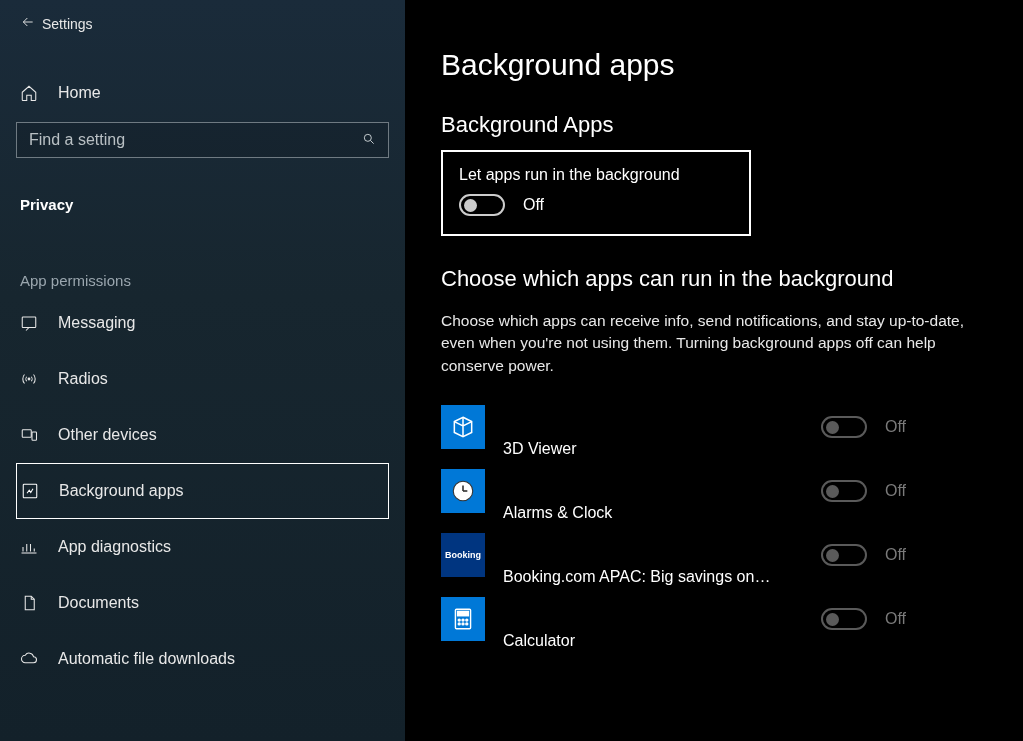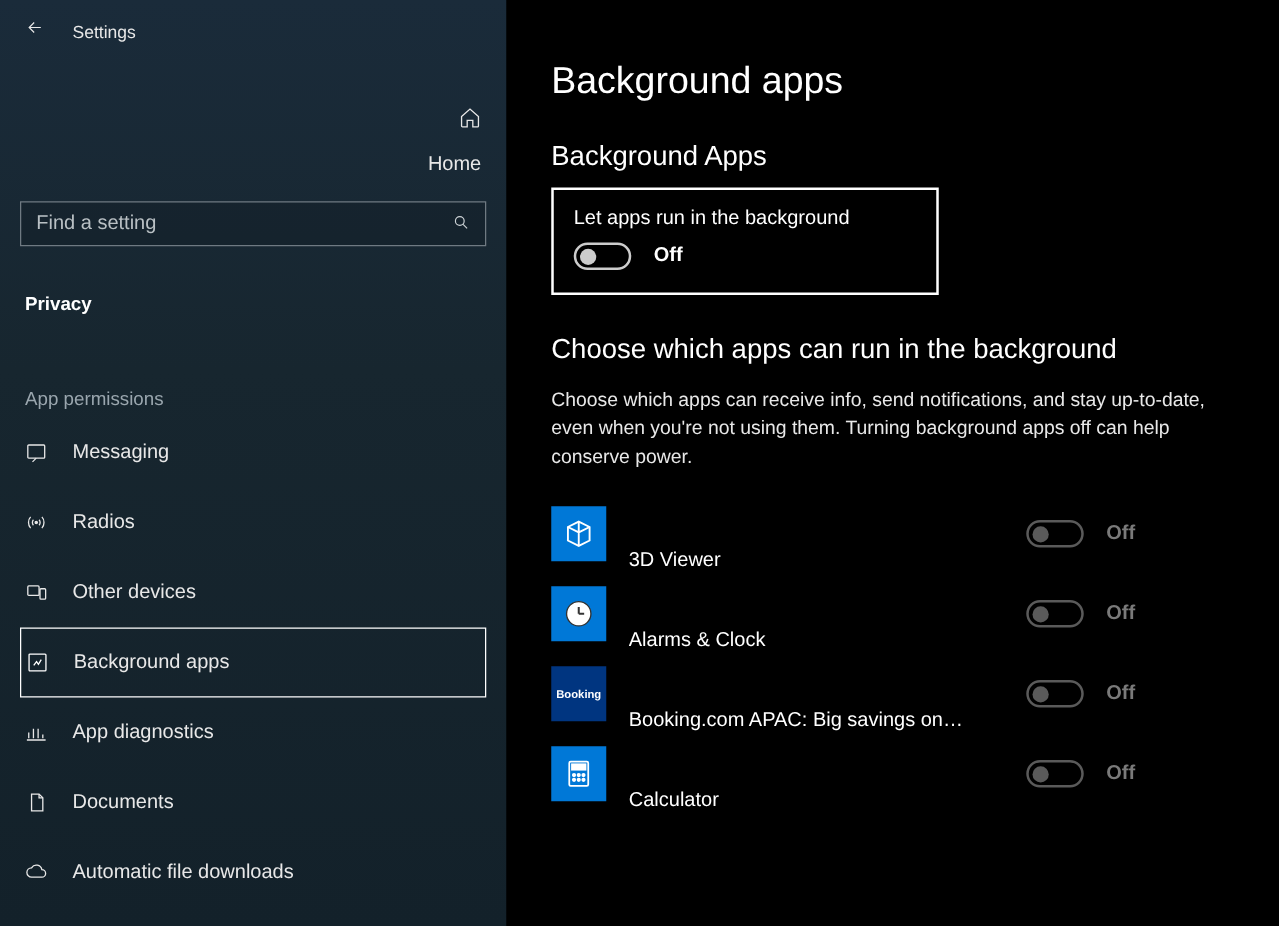--- a/index.html
+++ b/index.html
@@ -17,39 +17,38 @@
     width: 405px;
     height: 100%;
     background: linear-gradient(180deg, #1a2b3a 0%, #17262f 40%, #13212a 100%);
     padding: 0;
     position: relative;
     color: #e8e8e8;
   }
   .title-row {
     display: flex;
     align-items: center;
-    gap: 22px;
+    gap: 6px;
     padding: 14px 20px 0 20px;
   }
   .back-arrow {
     font-size: 16px;
     cursor: pointer;
   }
   .settings-title {
     font-size: 14px;
     font-weight: 400;
   }
   .home-row {
     display: flex;
-    align-items: flex-end;
+    align-items: flex-start;
     gap: 20px;
     padding: 14px 20px;
     margin-top: 36px;
     cursor: pointer;
-    flex-direction: column;
   }
   .home-row svg, .nav-item svg { flex-shrink: 0; }
   .home-text { font-size: 16px; }
   .search-wrap {
     margin: 6px 16px 16px 16px;
   }
   .search-box {
     display: flex;
     align-items: center;
     justify-content: space-between;
@@ -149,21 +148,21 @@
     top: 2.5px;
     width: 13px;
     height: 13px;
     border-radius: 50%;
     background: #ccc;
   }
   .toggle.dim {
     border-color: #5a5a5a;
   }
   .toggle.dim .knob { background: #5a5a5a; }
-  .toggle-text { font-size: 16px; font-weight: bold; }
+  .toggle-text { font-size: 16px; }
   .toggle-text.dim { color: #7a7a7a; }
   .choose-title {
     font-size: 22px;
     font-weight: 400;
     margin-bottom: 18px;
   }
   .choose-desc {
     font-size: 15.5px;
     line-height: 1.45;
     color: #e8e8e8;

